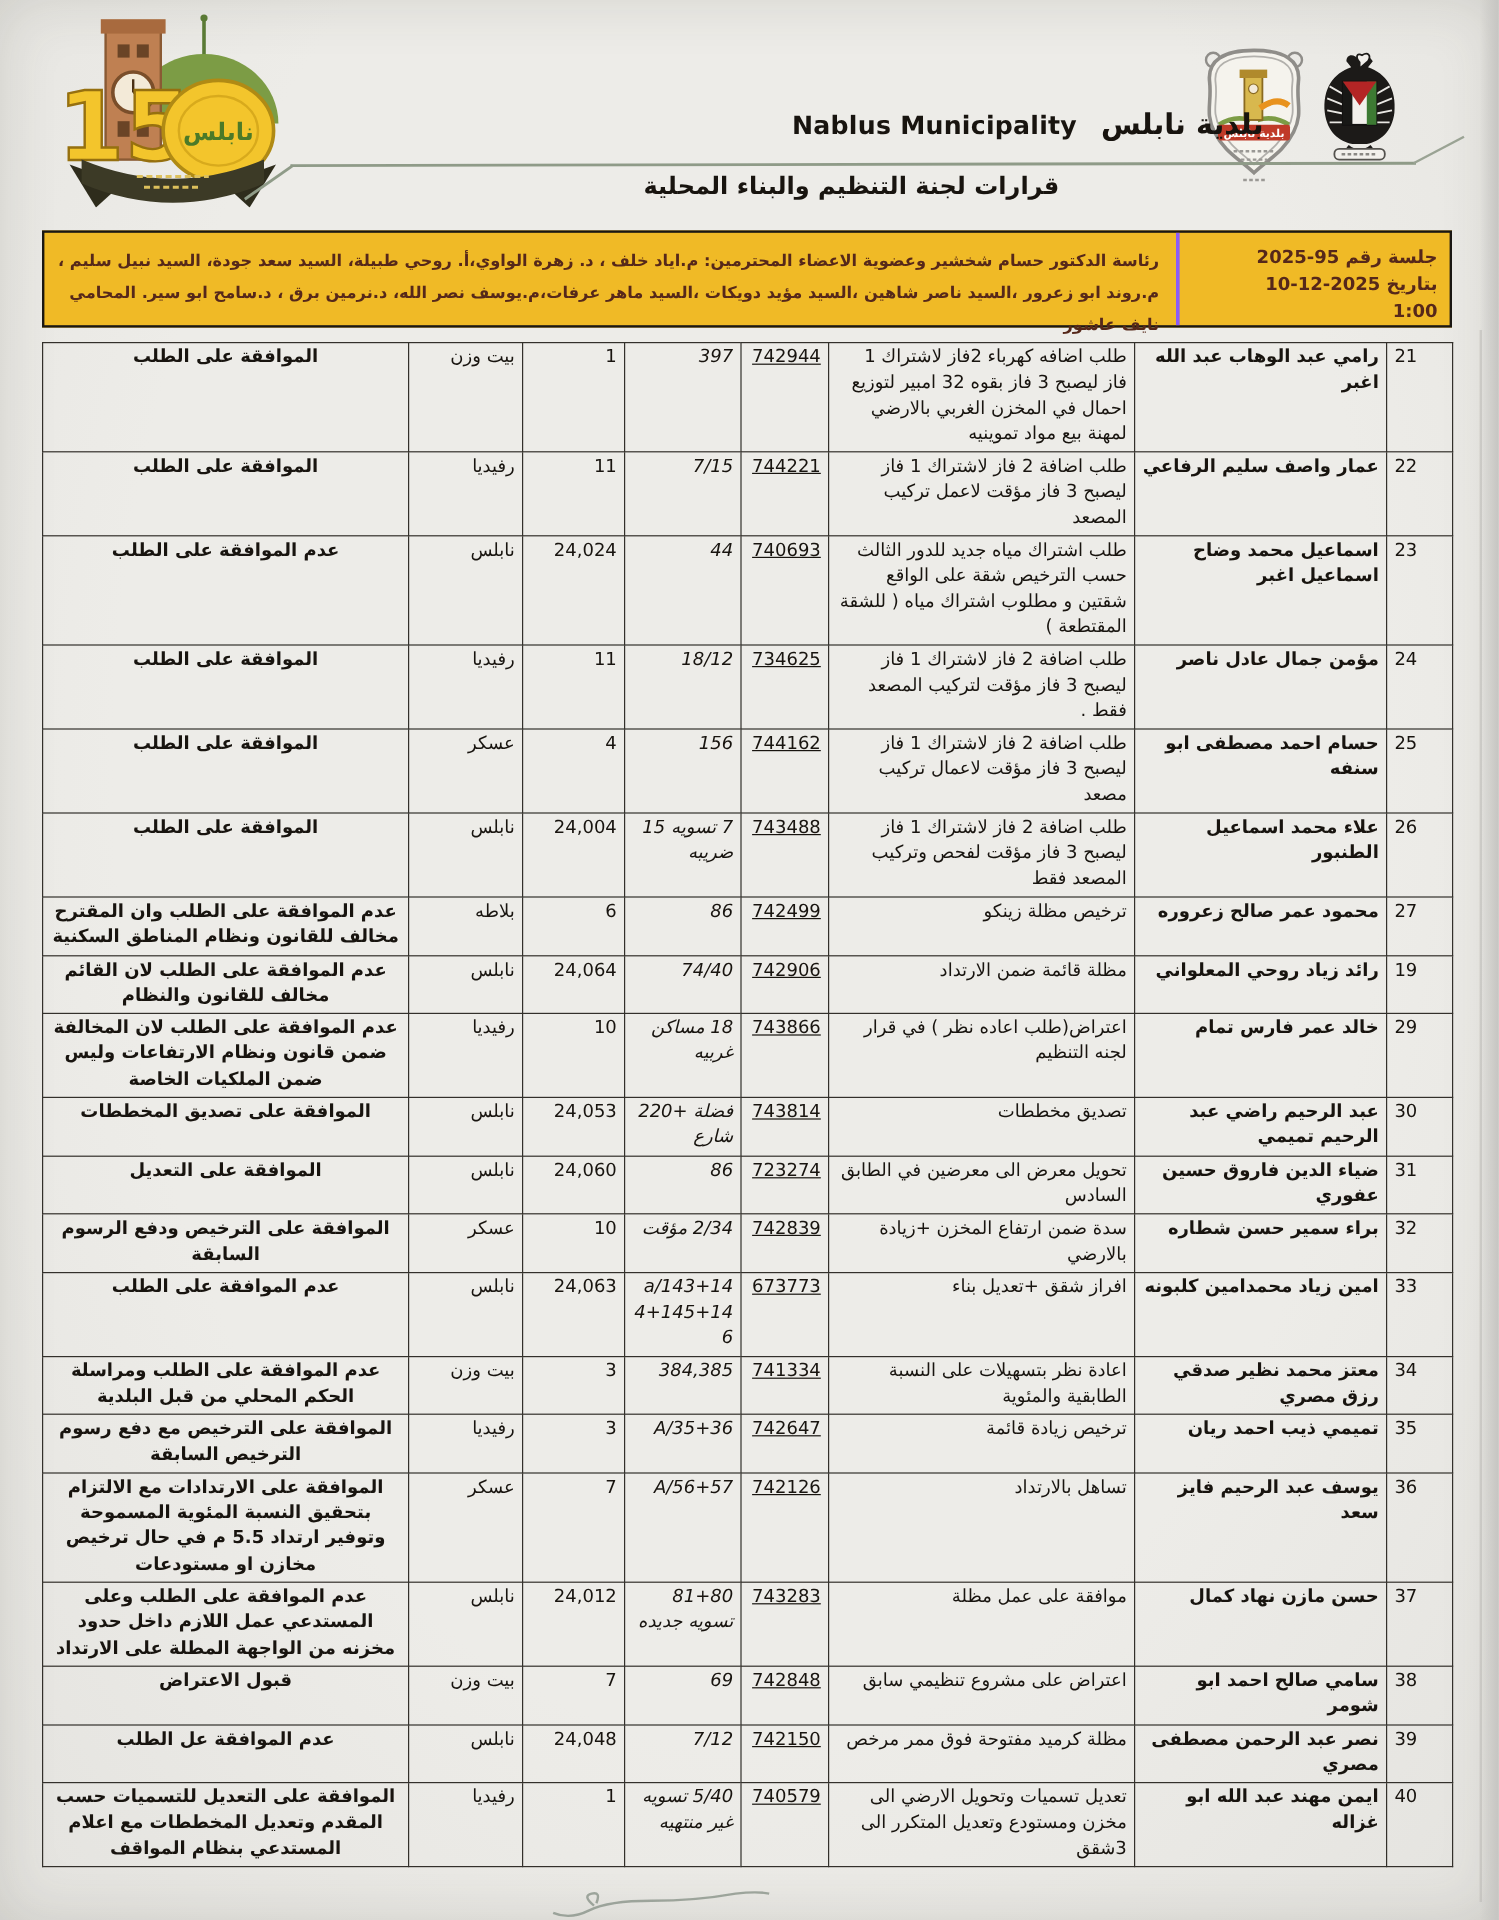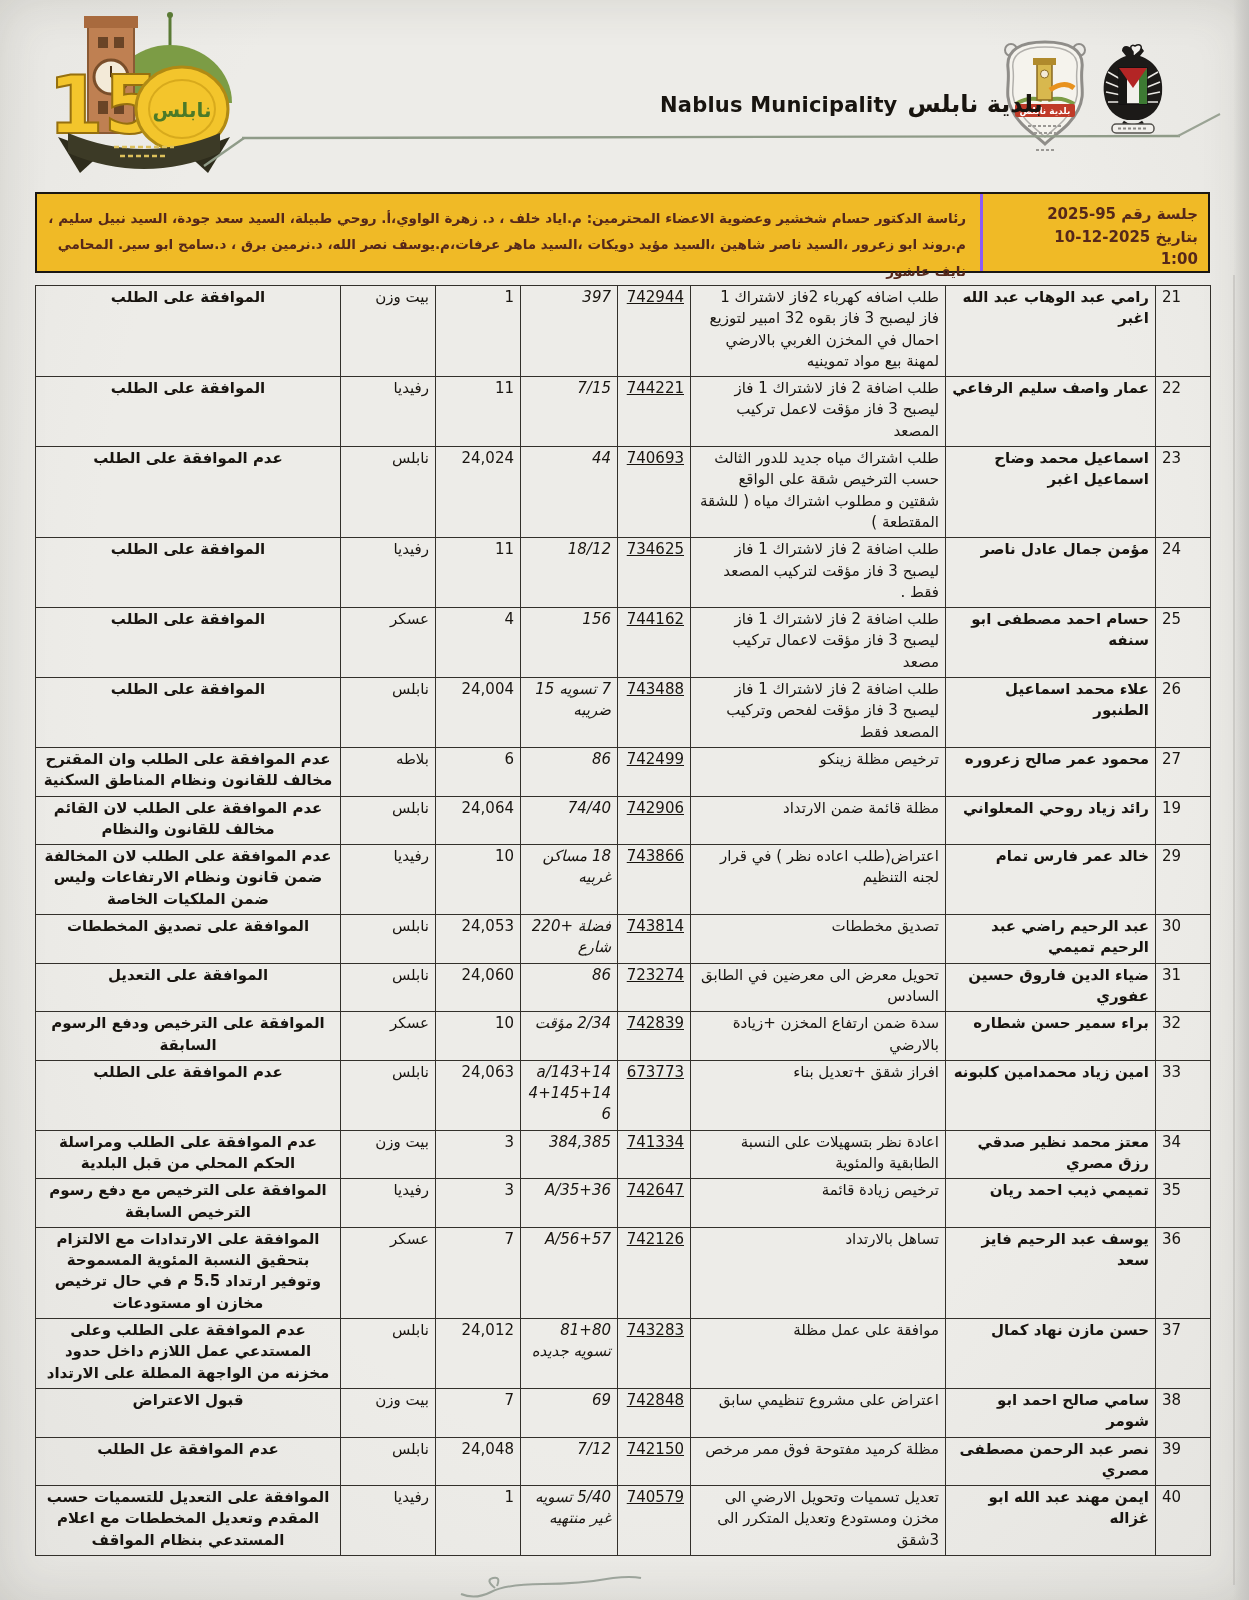--- a/index.html
+++ b/index.html
@@ -15,21 +15,21 @@
   }
   .edge-right{position:absolute;right:0;top:0;width:16px;height:100%;
     background:linear-gradient(to left,#c6c5c2,rgba(198,197,194,0));}
   .edge-line{position:absolute;left:1233px;top:275px;width:2px;height:1310px;background:#b9b8b5;opacity:.55;}
 
   
   .hdr{position:absolute;top:0;left:0;width:100%;height:285px;}
   .anniv-logo{position:absolute;left:48px;top:1px;}
   .crest-logo{position:absolute;left:998px;top:38px;}
   .eagle-logo{position:absolute;left:1096px;top:42px;}
-  .brand{position:absolute;top:90px;left:660px;display:flex;align-items:baseline;gap:10px;
+  .brand{position:absolute;top:90px;left:660px;display:flex;align-items:baseline;gap:20px;
     font-weight:bold;white-space:nowrap;text-align:center;}
   .brand-en{font-size:21px;letter-spacing:.2px;}
   .brand-ar{font-size:24px;}
   .hdr-rule{position:absolute;left:190px;top:108px;}
   .doc-title{position:absolute;top:143px;left:0;width:100%;text-align:center;
     padding-left:170px;box-sizing:border-box;font-size:20px;font-weight:bold;direction:rtl;}
 
   
   .session-box{
     position:absolute;top:192px;left:35px;width:1175px;height:81px;
@@ -141,20 +141,21 @@
       <span class="brand-en">Nablus Municipality</span>
       <span class="brand-ar">بلدية نابلس</span>
     </div>
 
     <svg class="hdr-rule" width="1040" height="60" viewBox="0 0 1040 60">
       <path d="M52 30 L990 28" stroke="#8f9b88" stroke-width="2.4" fill="none"></path>
       <path d="M54 30 L14 58" stroke="#8f9b88" stroke-width="2.4" fill="none"></path>
       <path d="M988 28 L1030 6" stroke="#9aa394" stroke-width="2" fill="none"></path>
     </svg>
 
+    <div class="doc-title">قرارات لجنة التنظيم والبناء المحلية</div>
   </div>
 
   <div class="session-box" style="background:#f0ba26;">
     <div class="session-meta">
       <div>جلسة رقم 95-2025</div>
       <div>بتاريخ 2025-12-10</div>
       <div>1:00</div>
     </div>
     <div class="members-cell">رئاسة الدكتور حسام شخشير وعضوية الاعضاء المحترمين: م.اياد خلف ، د. زهرة الواوي،أ. روحي طبيلة، السيد سعد جودة، السيد نبيل سليم ، م.روند ابو زعرور ،السيد ناصر شاهين ،السيد مؤيد دويكات ،السيد ماهر عرفات،م.يوسف نصر الله، د.نرمين برق ، د.سامح ابو سير. المحامي نايف عاشور</div>
   </div>

